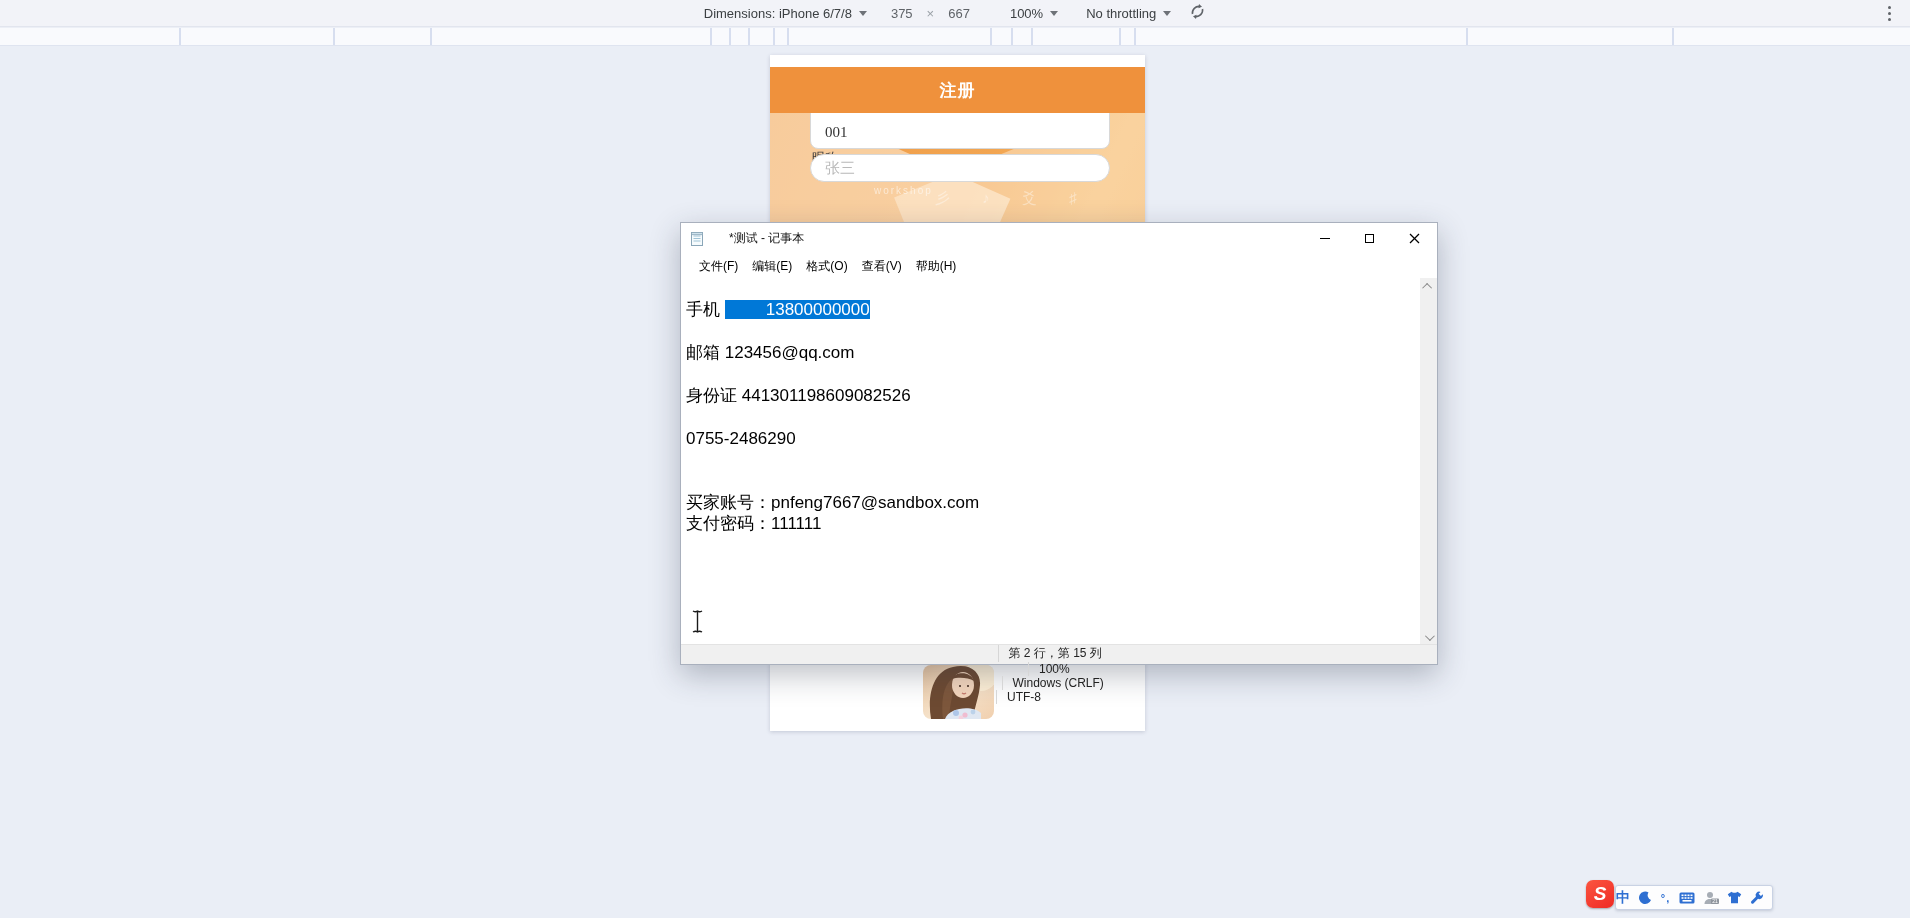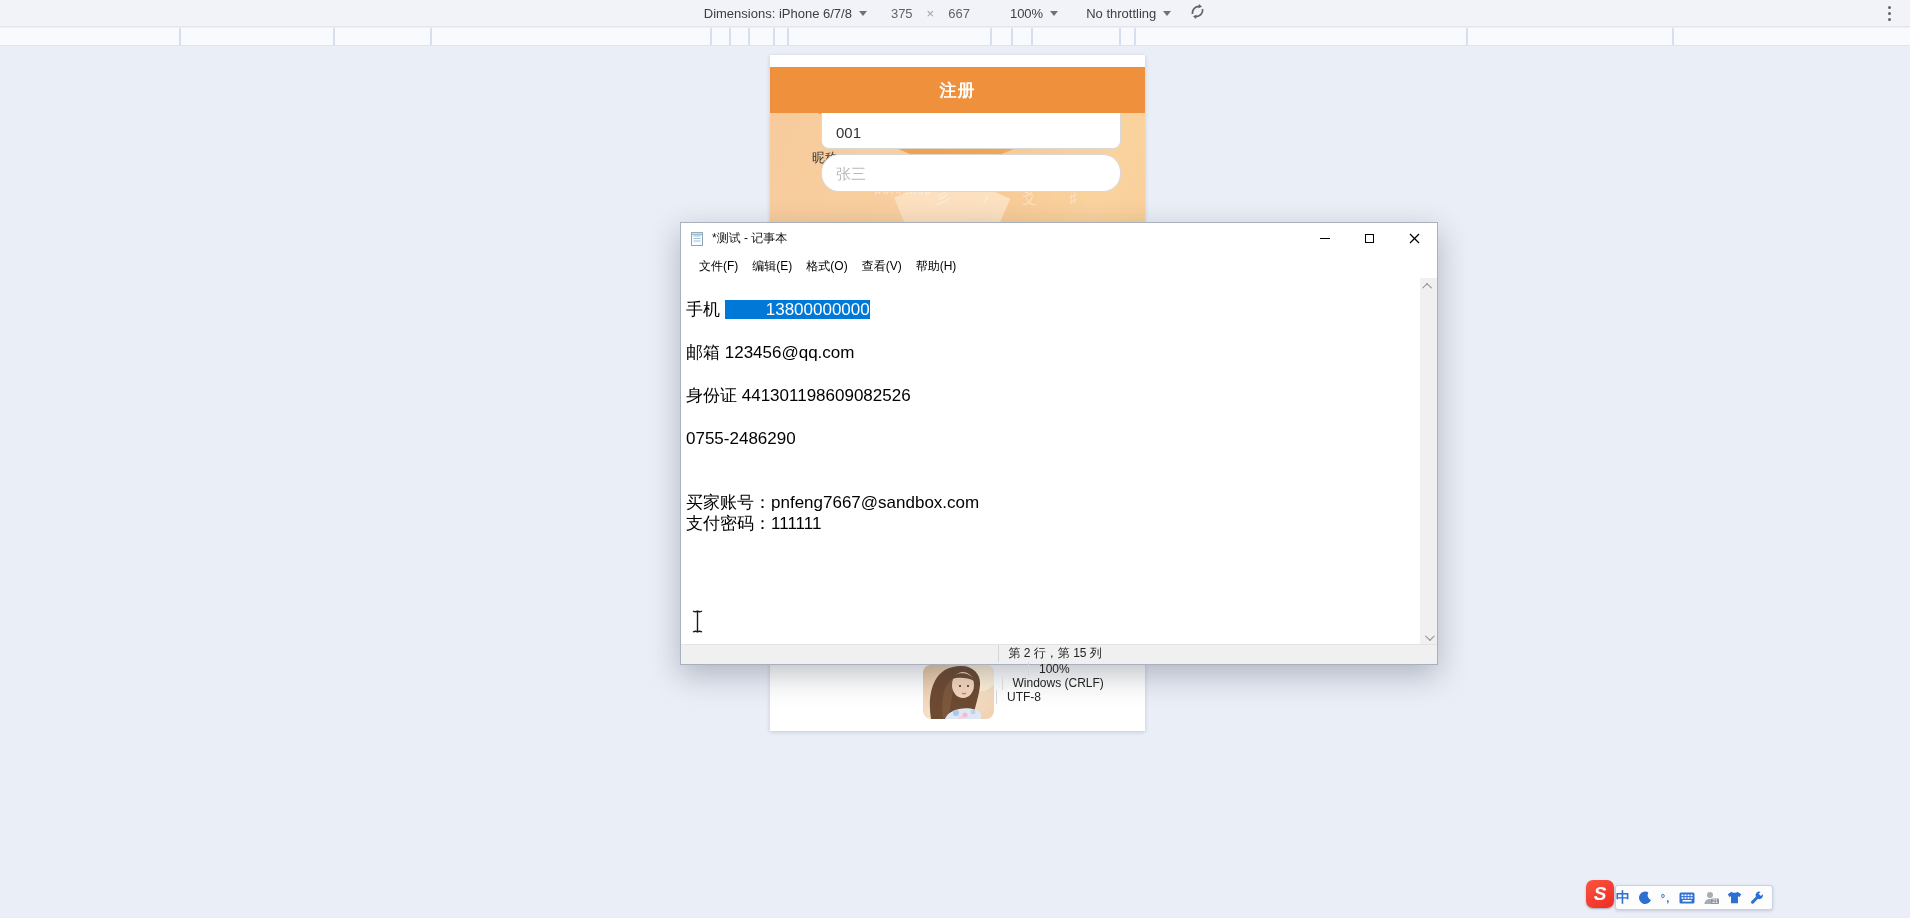--- a/index.html
+++ b/index.html
@@ -31,37 +31,37 @@
   .pp-title { color:#fff; font-size:17px; font-weight:bold; letter-spacing:1px; }
   .pp-back { position:absolute; left:14px; top:13px; width:14px; height:20px; cursor:pointer; }
   .pp-form { position:absolute; left:0; top:58px; width:375px; height:552px; overflow:hidden;
     background:linear-gradient(115deg,#ee9a45 0%,#f2a551 38%,#f6b765 58%,#f2a04b 100%); z-index:1; }
   .pp-form::before { content:""; position:absolute; left:-60px; bottom:370px; width:280px; height:160px;
     background:rgba(255,244,228,.55); transform:rotate(24deg); }
   .pp-form::after { content:""; position:absolute; right:-70px; bottom:360px; width:300px; height:170px;
     background:rgba(255,244,228,.45); transform:rotate(-22deg); }
   .pp-watermark { position:absolute; left:104px; top:72px; font-size:10px; color:rgba(255,255,255,.55); letter-spacing:2px; z-index:2;}
   .pp-symbols { position:absolute; left:165px; top:76px; font-size:15px; color:rgba(255,255,255,.4); letter-spacing:14px; z-index:2;}
-  .pp-input { position:absolute; left:51px; width:300px; background:#fff; border:1px solid #d8d8d8;
-    border-radius:8px; font-size:15px; color:#333; padding:0 14px; font-family:Liberation Sans, sans-serif; z-index:2;}
+  .pp-input { position:absolute; left:40px; width:300px; background:#fff; border:1px solid #d8d8d8;
+    border-radius:8px; font-size:15px; color:#333; padding:0 14px; font-family:Liberation Serif, serif; z-index:2;}
   .pp-input::placeholder { color:#b9b9b9; }
   #pp-input-id { top:-16px; height:52px; padding-top:18px; line-height:16px; }
-  #pp-input-nick { top:41px; height:38px;border-radius:18px; }
+  #pp-input-nick { top:41px; height:28px;border-radius:18px; }
   #pp-input-pass { top:159px; height:38px; }
   .pp-label { position:absolute; left:42px; font-size:13px; color:#3b3b3b; z-index:2; }
   #pp-label-nick { top:28px;margin-top:8px; }
   #pp-label-pass { top:139px; }
   .pp-photo { position:absolute; left:153px; top:610px; width:71px; height:54px; border-radius:8px; overflow:hidden; z-index:2; }
 
   
   .notepad { position:absolute; left:680px; top:222px; width:758px; height:443px; background:#fff;
     border:1px solid #a9b0bd; box-shadow:0 10px 28px rgba(40,50,70,.30); z-index:10; }
   .np-titlebar { position:absolute; left:0; top:0; width:100%; height:31px; background:#fff; display:flex; align-items:center; }
   .np-icon { margin-left:8px; width:16px; height:16px; }
-  .np-title { margin-left:7px; font-size:12px; color:#111; }
+  .np-title { margin-left:24px; font-size:12px; color:#111; }
   .np-caption-btns { position:absolute; right:0; top:0; height:31px; display:flex; }
   .np-btn { width:45px; height:31px; display:flex; align-items:center; justify-content:center; cursor:pointer; }
   .glyph-min { width:10px; height:1px; background:#000; display:block; }
   .glyph-max { width:9px; height:9px; border:1px solid #000; display:block; }
   .np-menubar { position:absolute; left:0; top:31px; width:100%; height:24px; background:#fff; display:flex; align-items:center; padding-left:11px; }
   .np-menu-item { font-size:12px; color:#000; padding:4px 7px; cursor:default; }
   .np-textarea { position:absolute; left:1px; top:55px; width:739px; height:368px; background:#fff; overflow:hidden;
     font-size:17px; color:#000; padding:0 4px; cursor:text; }
   .np-line { height:21.4px; line-height:21.4px; white-space:pre; }
   .np-sel { background:#0078d7; color:#fff;padding-left:41px; }

